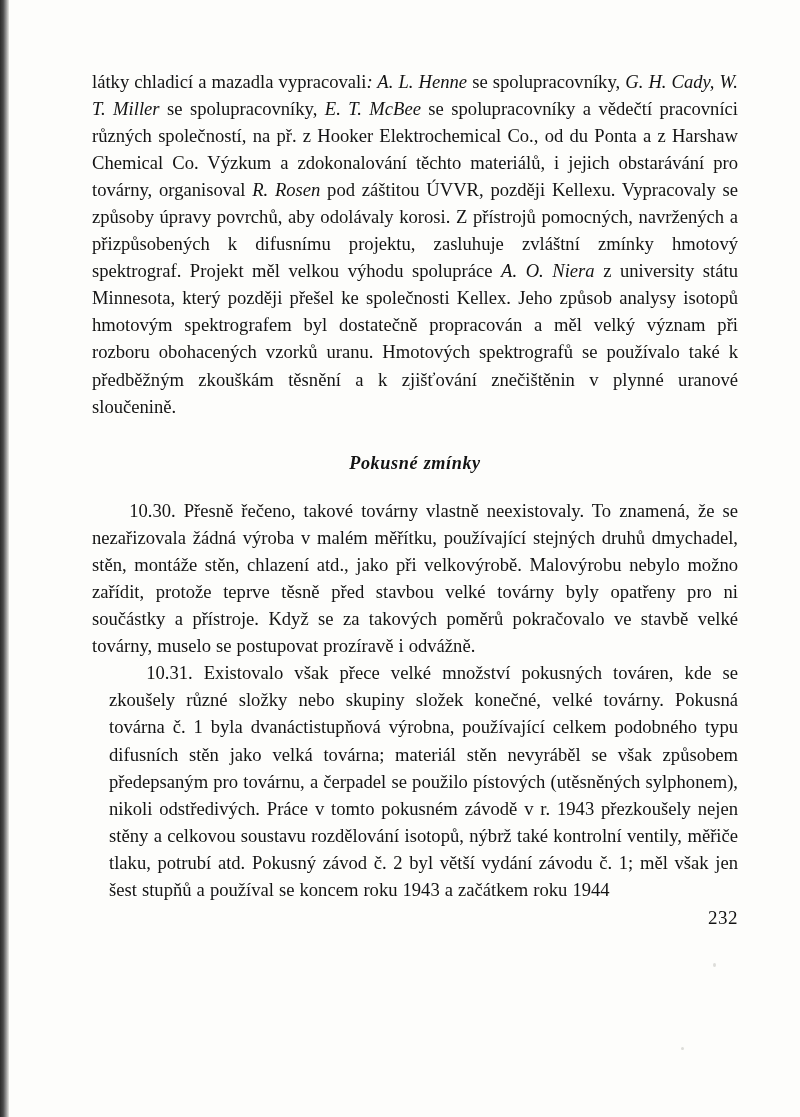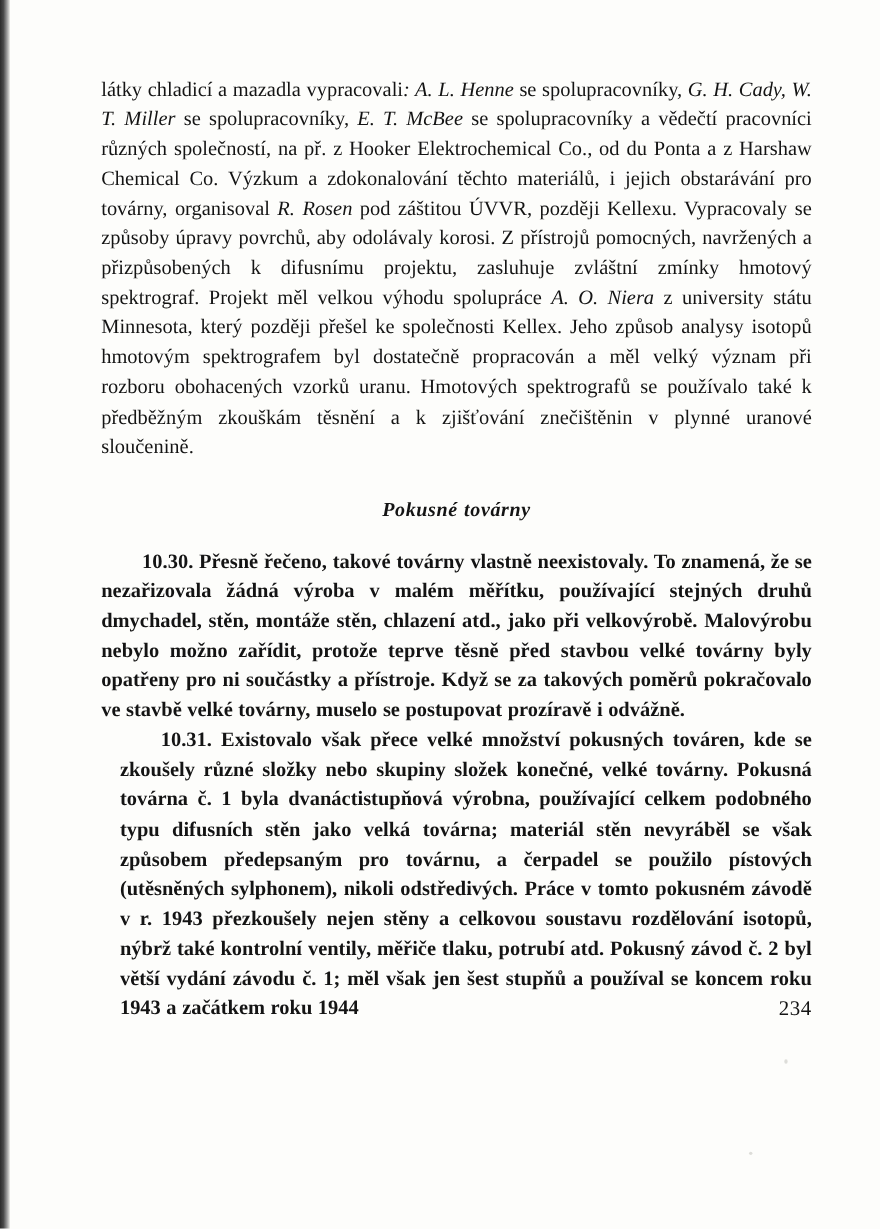--- a/index.html
+++ b/index.html
@@ -44,21 +44,20 @@
   .para {
     margin: 0;
     text-indent: 0;
   }
   .para + .para {
     margin-top: 0;
     margin-left: 17px;
   }
   .para.indent {
     text-indent: 2.0em;
-    font-weight: bold;
   }
   .it {
     font-style: italic;
   }
   .section-heading {
     margin: 30px 0 21px 0;
     text-align: center;
     font-style: italic;
     font-size: 18.2px;
     letter-spacing: 0.6px;
@@ -85,26 +84,26 @@
 </head>
 <body>
 
 <div class="page-edge-left"></div>
 
 <div class="page">
   <div class="text-block">
 
     <p class="para"><span>látky chladicí a mazadla vypracovali</span><span class="it">: A. L. Henne</span><span> se spolupracovníky, </span><span class="it">G. H. Cady, W. T. Miller</span><span> se spolupracovníky, </span><span class="it">E. T. McBee</span><span> se spolupracovníky a vědečtí pracovníci různých společností, na př. z Hooker Elektrochemical Co., od du Ponta a z Harshaw Chemical Co. Výzkum a zdokonalování těchto materiálů, i jejich obstarávání pro továrny, organisoval </span><span class="it">R. Rosen</span><span> pod záštitou ÚVVR, později Kellexu. Vypracovaly se způsoby úpravy povrchů, aby odolávaly korosi. Z přístrojů pomocných, navržených a přizpůsobených k difusnímu projektu, zasluhuje zvláštní zmínky hmotový spektrograf. Projekt měl velkou výhodu spolupráce </span><span class="it">A. O. Niera</span><span> z university státu Minnesota, který později přešel ke společnosti Kellex. Jeho způsob analysy isotopů hmotovým spektrografem byl dostatečně propracován a měl velký význam při rozboru obohacených vzorků uranu. Hmotových spektrografů se používalo také k předběžným zkouškám těsnění a k zjišťování znečištěnin v plynné uranové sloučenině.</span></p>
 
-    <h2 class="section-heading">Pokusné továrny</h2>
+    <h2 class="section-heading">Pokusné zmínky</h2>
 
     <p class="para indent">10.30. Přesně řečeno, takové továrny vlastně neexistovaly. To znamená, že se nezařizovala žádná výroba v malém měřítku, používající stejných druhů dmychadel, stěn, montáže stěn, chlazení atd., jako při velkovýrobě. Malovýrobu nebylo možno zařídit, protože teprve těsně před stavbou velké továrny byly opatřeny pro ni součástky a přístroje. Když se za takových poměrů pokračovalo ve stavbě velké továrny, muselo se postupovat prozíravě i odvážně.</p>
 
     <p class="para indent gap-above">10.31. Existovalo však přece velké množství pokusných továren, kde se zkoušely různé složky nebo skupiny složek konečné, velké továrny. Pokusná továrna č. 1 byla dvanáctistupňová výrobna, používající celkem podobného typu difusních stěn jako velká továrna; materiál stěn nevyráběl se však způsobem předepsaným pro továrnu, a čerpadel se použilo pístových (utěsněných sylphonem), nikoli odstředivých. Práce v tomto pokusném závodě v r. 1943 přezkoušely nejen stěny a celkovou soustavu rozdělování isotopů, nýbrž také kontrolní ventily, měřiče tlaku, potrubí atd. Pokusný závod č. 2 byl větší vydání závodu č. 1; měl však jen šest stupňů a používal se koncem roku 1943 a začátkem roku 1944</p>
 
   </div>
 
-  <div class="folio">234</div>
+  <div class="folio">232</div>
 </div>
 
 <div class="speck" style="left:575px; top:675px; width:3px; height:3px;"></div>
 <div class="speck" style="left:713px; top:963px; width:3px; height:4px;"></div>
 <div class="speck" style="left:681px; top:1047px; width:3px; height:3px;"></div>
 
 </body></html>

